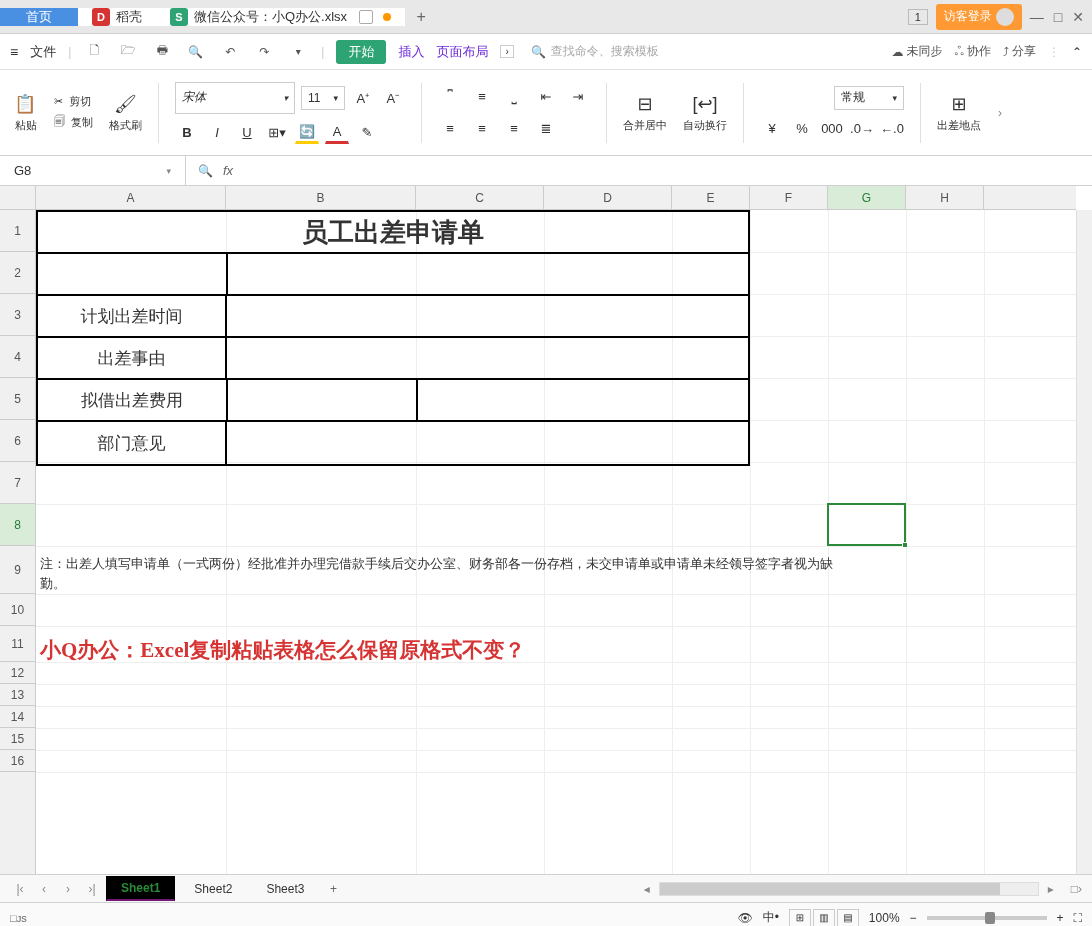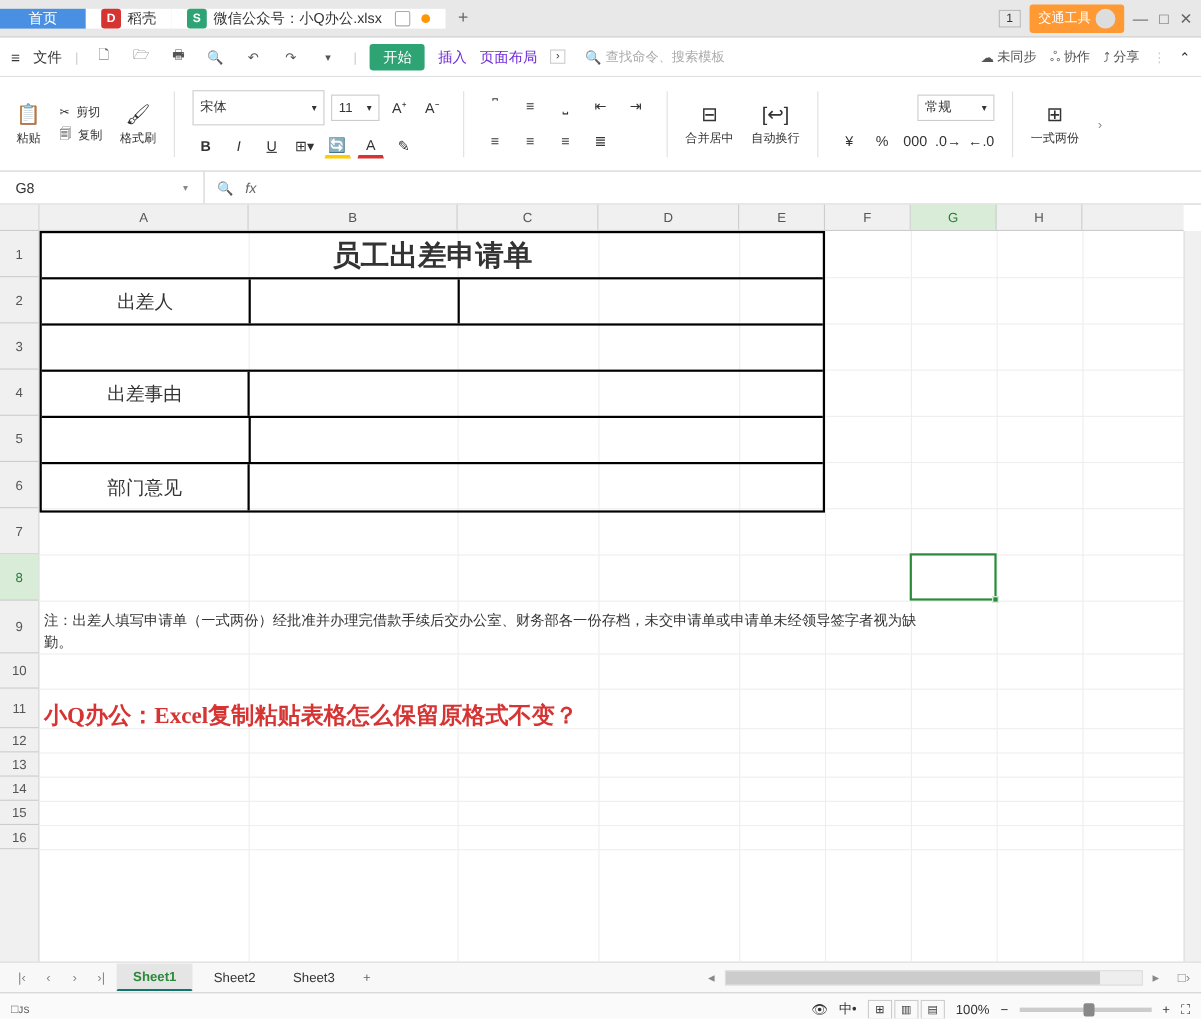--- a/index.html
+++ b/index.html
@@ -34,21 +34,21 @@
 .menubar-right { margin-left: auto; display: flex; align-items: center; gap: 12px; }
 .menubar-right .link { color: #555; font-size: 12px; display: flex; align-items: center; gap: 3px; }
 
 
 .ribbon { height: 86px; display: flex; align-items: center; padding: 0 10px; border-bottom: 1px solid #d0d0d0; gap: 8px; }
 .ribbon-group { display: flex; flex-direction: column; gap: 4px; align-items: center; justify-content: center; height: 74px; padding: 0 4px; }
 .ribbon-sep { width: 1px; height: 60px; background: #e0e0e0; margin: 0 4px; }
 .ribbon .bigbtn { display: flex; flex-direction: column; align-items: center; font-size: 11px; gap: 2px; }
 .ribbon .bigbtn .ico { width: 24px; height: 24px; display: flex; align-items: center; justify-content: center; font-size: 18px; }
 .ribbon .row { display: flex; align-items: center; gap: 6px; font-size: 11px; }
-.font-select { border: 1px solid #ccc; height: 32px; padding: 0 6px; font-size: 12px; display: flex; align-items: center; min-width: 120px; justify-content: space-between; }
+.font-select { border: 1px solid #ccc; height: 32px; padding: 0 6px; font-size: 12px; display: flex; align-items: center; min-width: 120px; justify-content: space-between; font-style: italic; }
 .size-select { border: 1px solid #ccc; height: 24px; padding: 0 6px; font-size: 12px; display: flex; align-items: center; min-width: 44px; justify-content: space-between; }
 .fmtbtn { width: 24px; height: 22px; display: inline-flex; align-items: center; justify-content: center; font-size: 13px; border: 1px solid transparent; }
 .scroll-chev { width: 14px; display: flex; align-items: center; justify-content: center; color: #888; }
 .num-select { border: 1px solid #ccc; height: 24px; padding: 0 6px; font-size: 12px; display: flex; align-items: center; min-width: 70px; justify-content: space-between; }
 
 
 .formulabar { height: 30px; display: flex; align-items: stretch; border-bottom: 1px solid #d0d0d0; }
 .namebox { width: 186px; border-right: 1px solid #d0d0d0; display: flex; align-items: center; justify-content: space-between; padding: 0 14px; font-size: 13px; }
 .fx-area { flex: 1; display: flex; align-items: center; padding: 0 12px; gap: 10px; }
 .fx-area .fx { font-style: italic; font-size: 13px; color: #666; }
@@ -72,21 +72,21 @@
 .note { position: absolute; font-size: 13px; line-height: 1.5; }
 .red-text { position: absolute; color: #d63333; font-size: 21px; font-weight: bold; font-family: "SimSun", serif; }
 .sel-cell { position: absolute; border: 2px solid #2a8a3a; pointer-events: none; }
 .sel-handle { position: absolute; width: 6px; height: 6px; background: #2a8a3a; border: 1px solid #fff; }
 .vscroll { position: absolute; right: 0; top: 24px; width: 16px; bottom: 0; background: #f0f0f0; border-left: 1px solid #ddd; }
 
 
 .sheet-tabs { height: 28px; display: flex; align-items: center; border-top: 1px solid #d0d0d0; padding: 0 10px; gap: 4px; background: #f8f8f8; }
 .nav-arrow { width: 20px; text-align: center; color: #888; }
 .sheet-tab { padding: 4px 14px; font-size: 12px; border: 1px solid transparent; }
-.sheet-tab.active { color: #2a8a3a; font-weight: bold; border-bottom: 2px solid #0f766e; background: #e5e5e5; }
+.sheet-tab.active { color: #2a8a3a; font-weight: bold; border-bottom: 2px solid #701a75; background: #000000; }
 .sheet-add { width: 20px; text-align: center; color: #666; }
 .hscroll-area { margin-left: auto; display: flex; align-items: center; gap: 2px; }
 .hscroll-track { width: 380px; height: 14px; background: #eee; border: 1px solid #ddd; position: relative; }
 .hscroll-thumb { position: absolute; left: 0; width: 340px; height: 100%; background: #ccc; }
 
 
 .statusbar { height: 30px; display: flex; align-items: center; border-top: 1px solid #d0d0d0; padding: 0 10px; gap: 10px; background: #fafafa; }
 .statusbar-right { margin-left: auto; display: flex; align-items: center; gap: 10px; }
 .view-btns { display: flex; gap: 2px; }
 .view-btn { width: 22px; height: 18px; border: 1px solid #ccc; display: flex; align-items: center; justify-content: center; font-size: 10px; }
@@ -105,21 +105,21 @@
   <div class="tab active">
     <span class="doc-icon">S</span>
     <span>微信公众号：小Q办公.xlsx</span>
     <span class="copy"></span>
     <span class="dot"></span>
   </div>
   <div class="tab-add">+</div>
   <div class="titlebar-right">
     <span class="title-badge">1</span>
     <div class="guest-btn">
-      <span>交通工具</span>
+      <span>访客登录</span>
       <span class="avatar"></span>
     </div>
     <div class="win-btns">
       <span>—</span>
       <span>□</span>
       <span>✕</span>
     </div>
   </div>
 </div>
 
@@ -239,21 +239,21 @@
       <span class="fmtbtn">%</span>
       <span class="fmtbtn">000</span>
       <span class="fmtbtn">.0→</span>
       <span class="fmtbtn">←.0</span>
     </div>
   </div>
   <div class="ribbon-sep"></div>
   <div class="ribbon-group">
     <div class="bigbtn">
       <span class="ico">⊞</span>
-      <span>一式两份</span>
+      <span>出差地点</span>
     </div>
   </div>
   <div class="scroll-chev">›</div>
 </div>
 
 <div class="formulabar">
   <div class="namebox">
     <span>G8</span>
     <span style="font-size:9px;color:#888">▾</span>
   </div>
@@ -319,32 +319,33 @@
         <div style="position: absolute; top: 474px; left: 0px; height: 1px; width: 1040px; background: rgb(238, 238, 238);"></div>
         <div style="position: absolute; top: 496px; left: 0px; height: 1px; width: 1040px; background: rgb(238, 238, 238);"></div>
         <div style="position: absolute; top: 518px; left: 0px; height: 1px; width: 1040px; background: rgb(238, 238, 238);"></div>
         <div style="position: absolute; top: 540px; left: 0px; height: 1px; width: 1040px; background: rgb(238, 238, 238);"></div>
         <div style="position: absolute; top: 562px; left: 0px; height: 1px; width: 1040px; background: rgb(238, 238, 238);"></div>
       </div>
 
     <div class="form-table" style="width:714px">
       <div class="form-title">员工出差申请单</div>
       <div class="form-row">
-        <div class="form-cell" style="width:190px">出差人</div>
         <div class="form-cell" style="width:190px"></div>
         <div class="form-cell" style="width:206px"></div>
       </div>
       <div class="form-row">
+        <div class="form-cell" style="width:190px">计划出差时间</div>
         <div class="form-cell" style="width:524px"></div>
       </div>
       <div class="form-row">
         <div class="form-cell" style="width:190px">出差事由</div>
         <div class="form-cell" style="width:524px"></div>
       </div>
       <div class="form-row">
+        <div class="form-cell" style="width:190px">拟借出差费用</div>
         <div class="form-cell" style="width:190px"></div>
         <div class="form-cell" style="width:206px"></div>
       </div>
       <div class="form-row">
         <div class="form-cell" style="width:190px">部门意见</div>
         <div class="form-cell" style="width:524px"></div>
       </div>
     </div>
     <div class="note" style="left:4px;top:344px;width:800px">注：出差人填写申请单（一式两份）经批准并办理完借款手续后交办公室、财务部各一份存档，未交申请单或申请单未经领导签字者视为缺勤。</div>
     <div class="red-text" style="left:4px;top:426px">小Q办公：Excel复制粘贴表格怎么保留原格式不变？</div>

